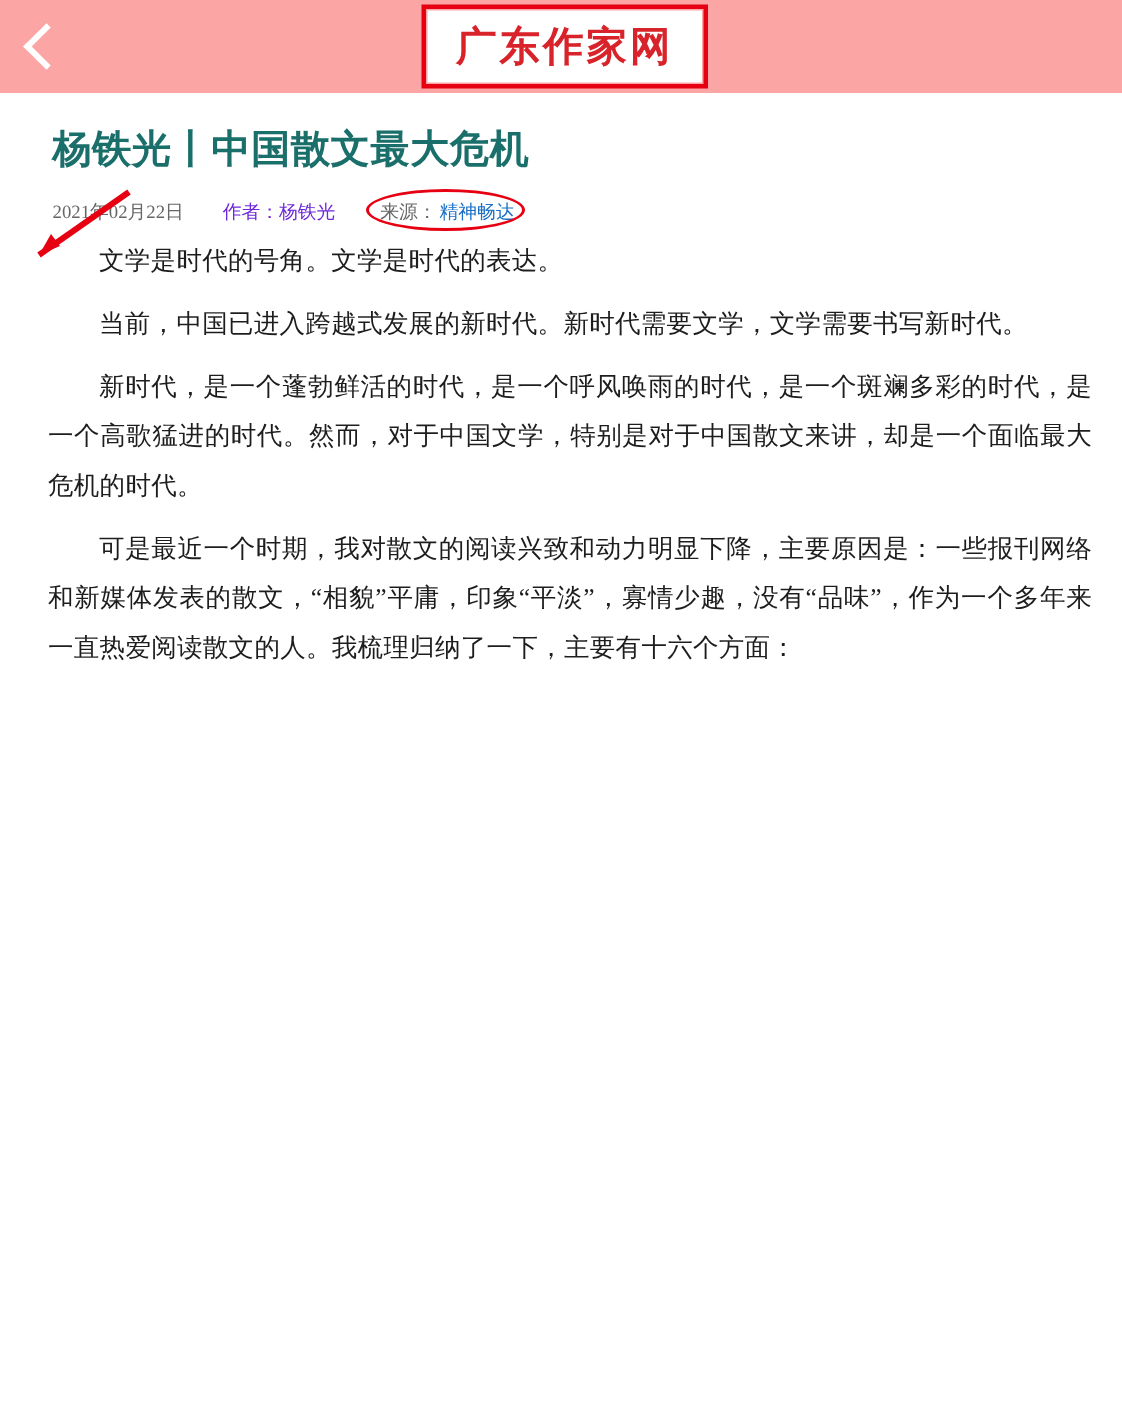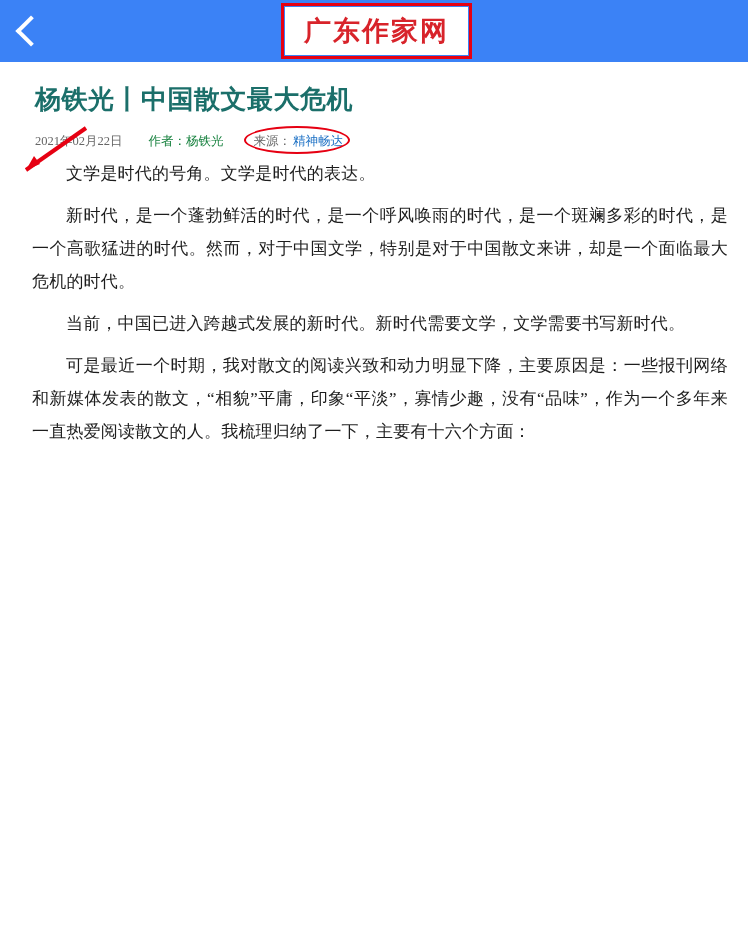--- a/index.html
+++ b/index.html
@@ -12,21 +12,21 @@
     background: #ffffff;
     font-family: "Liberation Serif", serif;
     overflow: hidden;
     position: relative;
   }
 
   
   .topbar {
     position: relative;
     height: 62px;
-    background: #3b82f6;
+    background: #fca5a5;
     display: flex;
     align-items: flex-end;
   }
   .back-btn {
     width: 54px;
     height: 62px;
     display: flex;
     align-items: center;
     justify-content: center;
     cursor: pointer;
@@ -92,21 +92,21 @@
     font-size: 12.5px;
     color: #555555;
     margin: 0 0 6px 3px;
     display: flex;
     align-items: center;
     gap: 26px;
     position: relative;
     height: 20px;
   }
   .meta-date { color: #666666; }
-  .meta-author { color: #15803d; }
+  .meta-author { color: #6d28d9; }
   .meta-source-wrap {
     position: relative;
     display: inline-flex;
     align-items: center;
     padding: 2px 4px;
     justify-content: center;
   }
   .meta-source-label { color: #666666; }
   .meta-source-link {
     color: #1a6fc4;
@@ -169,21 +169,21 @@
       <span class="meta-author">作者：</span><span class="meta-author">杨铁光</span>
     </span>
     <span class="meta-source-wrap">
       <span class="meta-source-label">来源：</span>
         <span class="meta-source-link">精神畅达</span>
       <span class="source-ellipse"></span>
     </span>
   </div>
 
   <p class="paragraph">文学是时代的号角。文学是时代的表达。</p>
+  <p class="paragraph">当前，中国已进入跨越式发展的新时代。新时代需要文学，文学需要书写新时代。</p>
   <p class="paragraph">新时代，是一个蓬勃鲜活的时代，是一个呼风唤雨的时代，是一个斑斓多彩的时代，是一个高歌猛进的时代。然而，对于中国文学，特别是对于中国散文来讲，却是一个面临最大危机的时代。</p>
-  <p class="paragraph">当前，中国已进入跨越式发展的新时代。新时代需要文学，文学需要书写新时代。</p>
   <p class="paragraph">可是最近一个时期，我对散文的阅读兴致和动力明显下降，主要原因是：一些报刊网络和新媒体发表的散文，“相貌”平庸，印象“平淡”，寡情少趣，没有“品味”，作为一个多年来一直热爱阅读散文的人。我梳理归纳了一下，主要有十六个方面：</p>
 </div>
 
 <svg class="arrow-svg" width="90" height="60" viewBox="0 0 90 60">
   <path d="M18 52 L78 10" stroke="#e60012" stroke-width="4" fill="none"></path>
   <path d="M18 52 L32 46 L26 38 Z" fill="#e60012"></path>
 </svg>
 
 </body></html>

